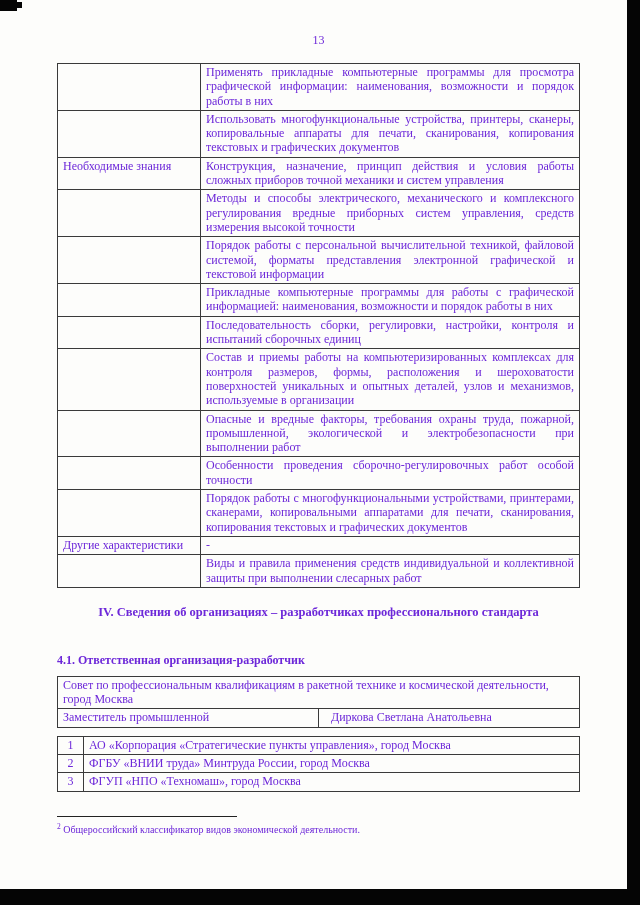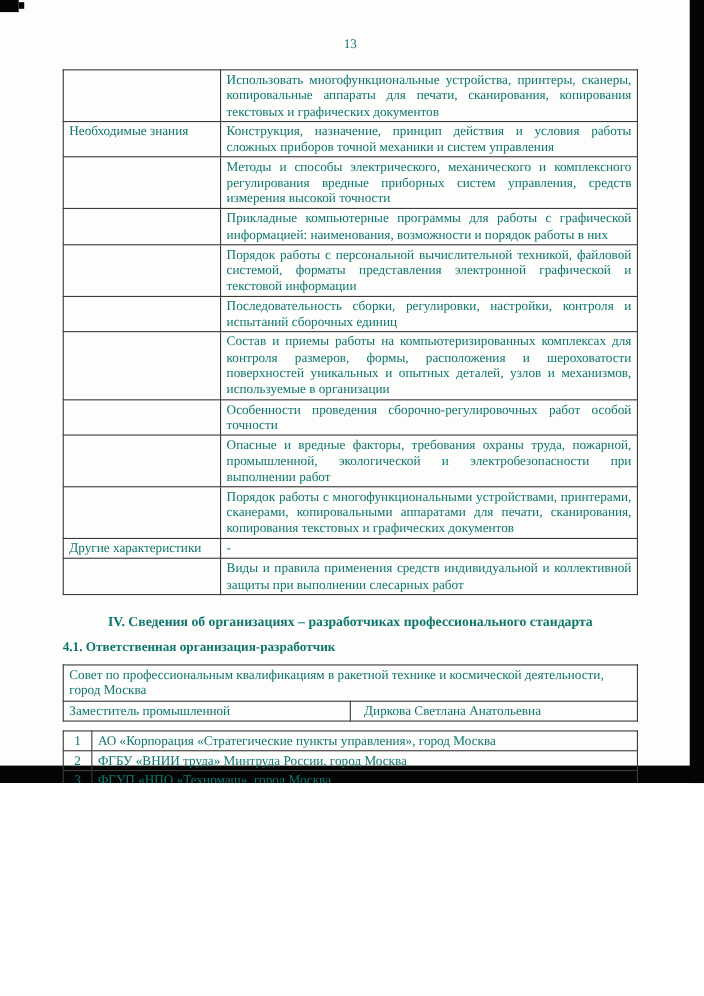--- a/index.html
+++ b/index.html
@@ -1,22 +1,22 @@
 <!DOCTYPE html>
 <html><head>
 <meta charset="utf-8">
 <style>
   * { margin:0; padding:0; box-sizing:border-box; }
   html,body { background:#ffffff; }
   .page {
     position:relative;
-    width:640px; height:712px;
+    width:640px; height:905px;
     background:#fdfdfb;
     font-family:"Liberation Serif", serif;
-    color:#0f766e;
+    color:#6d28d9;
     overflow:hidden;
     text-decoration:underline;
   }
   
   .scan-right  { position:absolute; top:0; right:0; width:13px; height:905px; background:#050505; }
   .scan-bottom { position:absolute; left:0; bottom:0; width:640px; height:16px; background:#050505; }
   .scan-corner-a { position:absolute; left:0; top:0; width:17px; height:11px; background:#050505; }
   .scan-corner-b { position:absolute; left:17px; top:2px; width:5px; height:6px; background:#050505; }
 
   .content { position:absolute; left:57px; top:0; width:523px; }
@@ -33,21 +33,21 @@
   }
   .main-table { margin-top:15px; }
   .main-table .label-cell { width:143px; text-align:left; }
   .text-cell { text-align:justify; }
 
   .section-title {
     font-weight:bold; text-align:center;
     font-size:12.5px; line-height:15px;
     margin-top:17px;
   }
-  .subsection { font-weight:bold; font-size:12px; margin-top:8px; }
+  .subsection { font-weight:bold; font-size:12px; margin-top:33px; }
   .sub42 { margin-top:22px; }
 
   .org-table { margin-top:8px; }
   .org-table .role-cell { width:58%; }
   .org-table .person-cell { width:42%;padding-left:12px; }
 
   .dev-table { margin-top:8px; }
   .dev-table .num-cell { width:26px; text-align:center; }
 
   .footnotes { margin-top:24px; font-size:10px; line-height:13.5px; }
@@ -64,53 +64,57 @@
   <div class="scan-corner-b"></div>
 
   <div class="content">
 
     <div class="page-number">13</div>
 
     <table class="main-table">
       <tbody>
           <tr>
             <td class="label-cell"></td>
+            <td class="text-cell">Применять прикладные компьютерные программы для просмотра графической информации: наименования, возможности и порядок работы в них</td>
+          </tr>
+          <tr>
+            <td class="label-cell"></td>
             <td class="text-cell">Использовать многофункциональные устройства, принтеры, сканеры, копировальные аппараты для печати, сканирования, копирования текстовых и графических документов</td>
           </tr>
           <tr>
             <td class="label-cell">Необходимые знания</td>
             <td class="text-cell">Конструкция, назначение, принцип действия и условия работы сложных приборов точной механики и систем управления</td>
           </tr>
           <tr>
             <td class="label-cell"></td>
             <td class="text-cell">Методы и способы электрического, механического и комплексного регулирования вредные приборных систем управления, средств измерения высокой точности</td>
           </tr>
           <tr>
             <td class="label-cell"></td>
-            <td class="text-cell">Прикладные компьютерные программы для работы с графической информацией: наименования, возможности и порядок работы в них</td>
+            <td class="text-cell">Порядок работы с персональной вычислительной техникой, файловой системой, форматы представления электронной графической и текстовой информации</td>
           </tr>
           <tr>
             <td class="label-cell"></td>
-            <td class="text-cell">Порядок работы с персональной вычислительной техникой, файловой системой, форматы представления электронной графической и текстовой информации</td>
+            <td class="text-cell">Прикладные компьютерные программы для работы с графической информацией: наименования, возможности и порядок работы в них</td>
           </tr>
           <tr>
             <td class="label-cell"></td>
             <td class="text-cell">Последовательность сборки, регулировки, настройки, контроля и испытаний сборочных единиц</td>
           </tr>
           <tr>
             <td class="label-cell"></td>
             <td class="text-cell">Состав и приемы работы на компьютеризированных комплексах для контроля размеров, формы, расположения и шероховатости поверхностей уникальных и опытных деталей, узлов и механизмов, используемые в организации</td>
           </tr>
           <tr>
             <td class="label-cell"></td>
-            <td class="text-cell">Особенности проведения сборочно-регулировочных работ особой точности</td>
+            <td class="text-cell">Опасные и вредные факторы, требования охраны труда, пожарной, промышленной, экологической и электробезопасности при выполнении работ</td>
           </tr>
           <tr>
             <td class="label-cell"></td>
-            <td class="text-cell">Опасные и вредные факторы, требования охраны труда, пожарной, промышленной, экологической и электробезопасности при выполнении работ</td>
+            <td class="text-cell">Особенности проведения сборочно-регулировочных работ особой точности</td>
           </tr>
           <tr>
             <td class="label-cell"></td>
             <td class="text-cell">Порядок работы с многофункциональными устройствами, принтерами, сканерами, копировальными аппаратами для печати, сканирования, копирования текстовых и графических документов</td>
           </tr>
           <tr>
             <td class="label-cell">Другие характеристики</td>
             <td class="text-cell">-</td>
           </tr>
           <tr>

